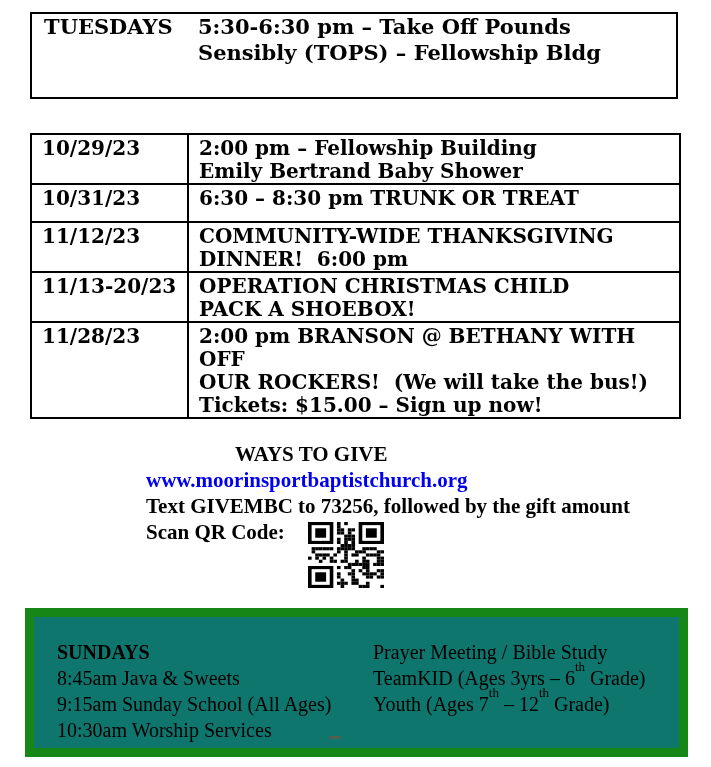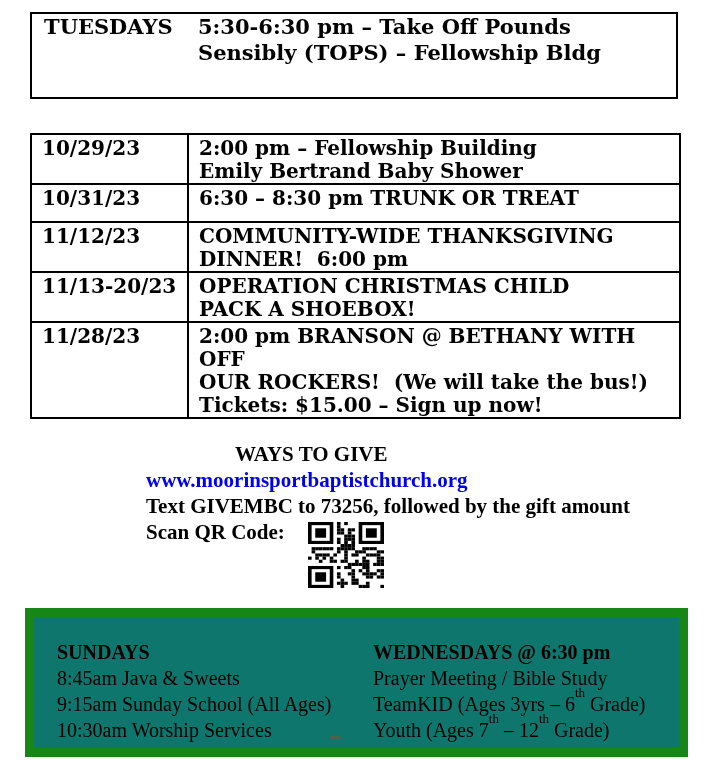--- a/index.html
+++ b/index.html
@@ -231,21 +231,20 @@
 
 <div class="week-box">
   <div class="week-inner">
     <div class="col-sun">
       <div class="week-title">SUNDAYS</div>
       <div class="wline">8:45am Java &amp; Sweets
 9:15am Sunday School (All Ages)
 10:30am Worship Services</div>
     </div>
     <div class="col-wed">
-      <div class="week-title">WEDNESDAYS @ 6:30 pm</div>
       <div class="wline">Prayer Meeting / Bible Study</div>
       <div class="wline"><span>TeamKID (Ages 3yrs – 6</span><sup class="ord">th</sup><span> Grade)</span></div>
       <div class="wline"><span>Youth (Ages 7</span><sup class="ord">th</sup><span> – 12</span><sup class="ord">th</sup><span> Grade)</span></div>
     </div>
   </div>
 </div>
 
 <div class="artifact"></div>
 
 </body></html>

